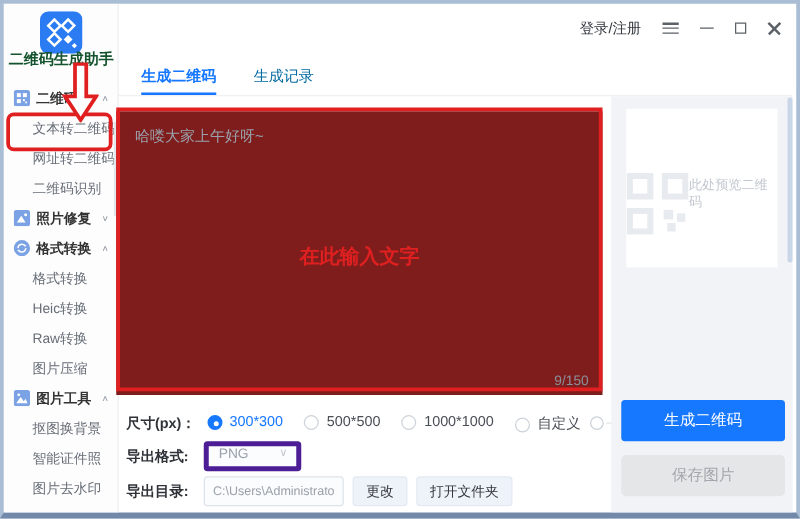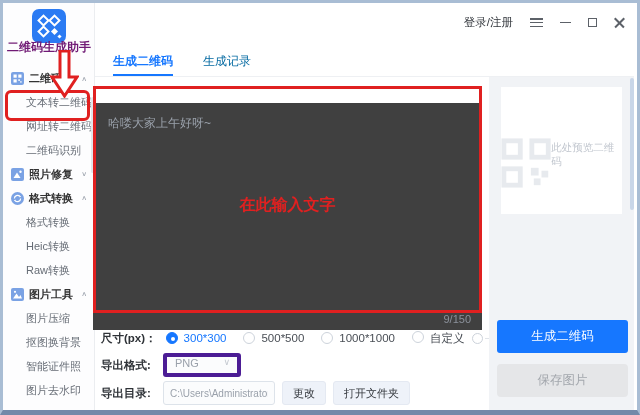--- a/index.html
+++ b/index.html
@@ -2,21 +2,21 @@
 <html><head>
 <meta charset="utf-8">
 <style>
   html,body{margin:0;padding:0;background:#d8dee6;}
   *{box-sizing:border-box;font-family:"Liberation Sans","DejaVu Sans",sans-serif;}
   .window{position:relative;width:640px;height:415px;background:#fff;
     border:3px solid #a9bdd4;border-bottom:5px solid #7289a9;overflow:hidden;}
   
   .sidebar{position:absolute;left:0;top:0;width:92px;height:100%;background:#fdfdfe;border-right:1px solid #ebedf0;}
   .logo{position:absolute;left:29px;top:6px;width:34px;height:34px;}
-  .app-title{position:absolute;top:36px;left:0;width:92px;text-align:center;font-size:12px;font-weight:bold;color:#701a75;letter-spacing:0;}
+  .app-title{position:absolute;top:36px;left:0;width:92px;text-align:center;font-size:12px;font-weight:bold;color:#14532d;letter-spacing:0;}
   .nav{position:absolute;top:63px;left:0;width:92px;}
   .nav-row{height:24px;display:flex;align-items:center;padding-left:8px;cursor:pointer;}
   .nav-row .sec-icon{width:13px;height:13px;margin-right:5px;flex:0 0 auto;}
   .nav-row .sec-label{font-size:11px;font-weight:bold;color:#333;}
   .nav-row .caret{margin-left:auto;margin-right:8px;font-size:8px;color:#9aa1ab;transform:scaleY(.8);}
   .nav-row.item{padding-left:23px;}
   .nav-row.item span{font-size:11px;color:#676d76;}
   .side-thumb{position:absolute;left:88px;top:94px;width:3px;height:76px;background:#e3e6eb;border-radius:2px;}
   
   .titlebar{position:absolute;top:12px;right:12px;display:flex;align-items:center;gap:17px;}
@@ -27,31 +27,31 @@
   .win-max{width:9px;height:9px;border:1.5px solid #5c6168;cursor:pointer;}
   .win-close{position:relative;width:11px;height:11px;cursor:pointer;}
   .win-close i{position:absolute;left:-1px;top:5px;width:13px;height:1.5px;background:#5c6168;}
   .win-close i:first-child{transform:rotate(45deg);}
   .win-close i:last-child{transform:rotate(-45deg);}
   
   .tabs{position:absolute;left:92px;top:42px;width:539px;height:32px;display:flex;gap:30px;padding-left:18px;border-bottom:1px solid #eef0f3;}
   .tab{font-size:12px;color:#0369a1;padding-top:8px;padding-bottom:8px;cursor:pointer;}
   .tab.active{color:#1677ff;border-bottom:2px solid #1677ff;font-weight:bold;}
   
-  .editor-box{position:absolute;left:90px;top:100px;width:389px;height:227px;background:#404040;}
+  .editor-box{position:absolute;left:90px;top:86px;width:389px;height:227px;background:#7f1d1d;}
   .editor-text{position:absolute;left:15px;top:12px;font-size:12px;color:#9aa1ab;}
   .char-counter{position:absolute;right:11px;bottom:5px;font-size:11px;color:#8b919b;}
   .anno-border{position:absolute;left:90px;top:83px;width:389px;height:227px;border:3px solid #e02020;pointer-events:none;z-index:8;}
   .anno-hint{position:absolute;left:90px;top:192px;width:389px;text-align:center;font-size:16px;font-weight:bold;color:#e02020;pointer-events:none;z-index:8;}
   .anno-item-box{position:absolute;left:2px;top:87px;width:85px;height:31px;border:3px solid #e02020;border-radius:6px;pointer-events:none;z-index:8;}
   .anno-arrow{position:absolute;left:46px;top:47px;z-index:9;pointer-events:none;}
   
   .ctl-row{position:absolute;left:98px;display:flex;align-items:center;}
   .ctl-label{font-size:11.5px;font-weight:bold;color:#2f3338;margin-right:9px;white-space:nowrap;}
-  .radio-opt{display:flex;align-items:flex-start;gap:6px;margin-right:17px;cursor:pointer;}
+  .radio-opt{display:flex;align-items:flex-end;gap:6px;margin-right:17px;cursor:pointer;}
   .radio{width:12px;height:12px;border-radius:50%;border:1px solid #cdd3db;background:#fff;position:relative;flex:0 0 auto;}
   .radio.on{background:#1677ff;border-color:#1677ff;}
   .radio.on::after{content:"";position:absolute;left:4px;top:4px;width:4px;height:4px;border-radius:50%;background:#fff;}
   .radio-opt span{font-size:11.5px;color:#4a4f56;}
   .radio-opt.on span{color:#1677ff;}
   .slider-handle{width:11px;height:11px;border-radius:50%;border:1px solid #ccd2da;background:#fff;}
   .slider-line{width:52px;height:1px;background:#e0e4e9;margin-left:2px;margin-right:8px;}
   .mini-input{width:30px;height:22px;border:1px solid #e2e7ee;border-radius:3px;background:#fbfcfd;color:#b9bfc8;font-size:11px;text-align:center;padding:0;}
   .select{width:78px;height:24px;border:4px solid #4c1d95;border-radius:3px;background:#fbfcfd;display:flex;padding:0 8px;cursor:pointer;position:relative;}
   .select span{font-size:11px;color:#9aa1ab;}
@@ -127,31 +127,31 @@
       </div>
       <div class="nav-row item">
         <span>格式转换</span>
       </div>
       <div class="nav-row item">
         <span>Heic转换</span>
       </div>
       <div class="nav-row item">
         <span>Raw转换</span>
       </div>
+      <div class="nav-row item">
+        <span>图片压缩</span>
+      </div>
       <div class="nav-row section">
         <svg class="sec-icon" viewBox="0 0 13 13">
             <rect width="13" height="13" rx="2" fill="#7aa2e4"></rect>
             <polygon points="2,10.5 5.5,5.5 8,9 9.5,7 11,10.5" fill="#fff"></polygon>
             <circle cx="4" cy="3.8" r="1.1" fill="#fff"></circle>
           </svg>
         <span class="sec-label">图片工具</span>
         <span class="caret">∧</span>
-      </div>
-      <div class="nav-row item">
-        <span>图片压缩</span>
       </div>
       <div class="nav-row item">
         <span>抠图换背景</span>
       </div>
       <div class="nav-row item">
         <span>智能证件照</span>
       </div>
       <div class="nav-row item">
         <span>图片去水印</span>
       </div>

